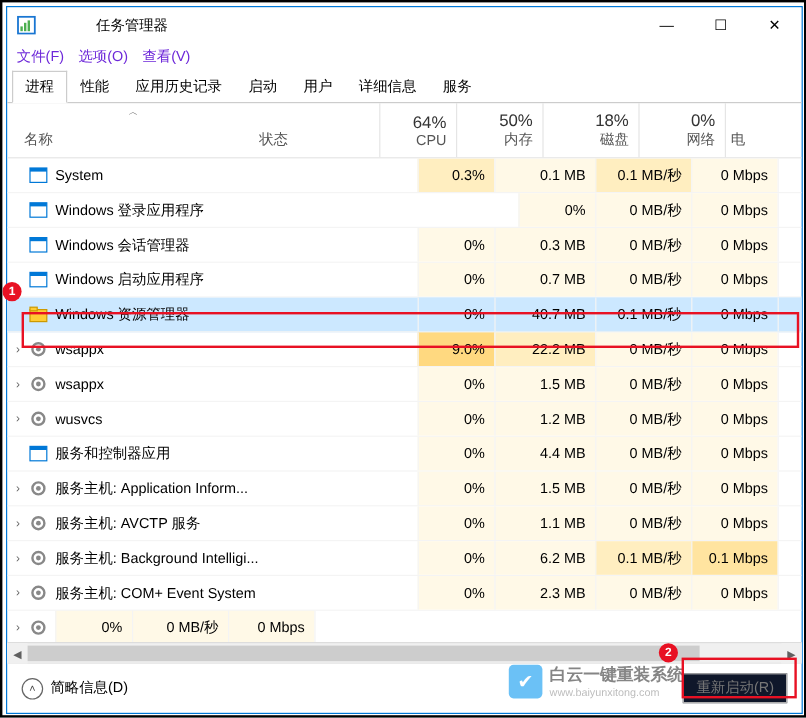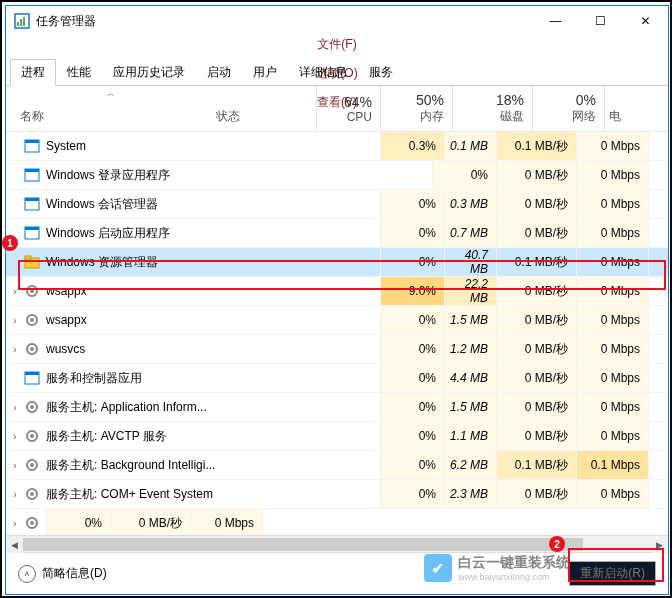--- a/index.html
+++ b/index.html
@@ -1,24 +1,24 @@
 <!DOCTYPE html>
 <html><head>
 <meta charset="utf-8">
 <style>
 * { margin: 0; padding: 0; box-sizing: border-box; font-family: "Microsoft YaHei", "SimSun", Arial, sans-serif; font-size: 12px; }
 body { background: #fff; }
 .outer { border: 2px solid #000; width: 672px; height: 598px; position: relative; overflow: hidden; }
 .window { position: absolute; left: 3px; top: 3px; width: 664px; height: 590px; border: 1px solid #0078d7; background: #fff; display: flex; flex-direction: column; }
-.titlebar { height: 30px; display: flex; align-items: center; padding: 0 0 0 8px; }
+.titlebar { height: 30px; display: flex; align-items: center; padding: 0 0 0 8px; gap: 44px; }
 .titlebar .icon { width: 16px; height: 16px; margin-right: 6px; }
 .titlebar .title { flex: 1; color: #000; }
 .titlebar .winbtns { display: flex; }
 .titlebar .winbtns div { width: 45px; height: 30px; display: flex; align-items: center; justify-content: center; color: #000; }
-.menubar { height: 22px; display: flex; align-items: center; padding: 0 8px; gap: 12px; color: #7f1d1d; flex-direction: column; }
+.menubar { height: 22px; display: flex; align-items: center; padding: 0 8px; gap: 12px; color: #6d28d9; }
 .tabs { height: 28px; border-bottom: 1px solid #ccc; display: flex; align-items: flex-end; padding: 0 4px; gap: 0; }
 .tab { padding: 4px 10px; border: 1px solid transparent; cursor: pointer; position: relative; top: 1px; }
 .tab.active { border: 1px solid #ccc; border-bottom: 1px solid #fff; background: #fff; }
 .headers { display: flex; height: 46px; border-bottom: 1px solid #e5e5e5; }
 .h-name { width: 210px; padding-left: 14px; display: flex; align-items: flex-end; padding-bottom: 6px; color: #555; position: relative; }
 .h-name .sort { position: absolute; top: 2px; left: 50%; transform: translateX(-50%); font-size: 8px; color: #666; }
 .h-status { width: 100px; display: flex; align-items: flex-end; padding-bottom: 6px; color: #555; }
 .h-col { border-left: 1px solid #e5e5e5; display: flex; flex-direction: column; align-items: flex-end; justify-content: center; padding-right: 8px; }
 .h-col .pct { font-size: 14px; color: #333; }
 .h-col .lbl { color: #555; }
@@ -27,21 +27,21 @@
 .h-disk { width: 80px; }
 .h-net { width: 72px; }
 .h-end { width: 20px; border-left: 1px solid #e5e5e5; display: flex; align-items: flex-end; padding-bottom: 6px; color: #555; padding-left: 4px;}
 .rows { flex: 1; overflow: hidden; }
 .row { display: flex; height: 29px; align-items: center; border-bottom: 1px solid #f4f4f4; }
 .row .chev { width: 18px; text-align: center; color: #666; font-size: 10px; }
 .row .icon { width: 16px; height: 16px; margin-right: 6px; flex-shrink: 0; }
 .row .name { flex: 1; white-space: nowrap; overflow: hidden; text-overflow: ellipsis; padding-right: 6px; }
 .row .cell { text-align: right; padding-right: 8px; border-left: 1px solid #f4f4f4; height: 100%; display: flex; align-items: center; justify-content: flex-end; }
 .c-cpu { width: 64px; }
-.c-mem { width: 52px; font-style: italic; }
+.c-mem { width: 84px; }
 .c-disk { width: 80px; }
 .c-net { width: 72px; }
 .c-end { width: 20px; }
 .lvl0 { background: #fff9e7; }
 .lvl1 { background: #ffeec0; }
 .lvl2 { background: #ffe4a0; }
 .lvl3 { background: #ffd980; }
 .row.selected { background: #cce8ff; }
 .row.selected .cell { background: #cce8ff !important; }
 .hscroll { height: 17px; background: #f0f0f0; border-top: 1px solid #ddd; position: relative; }

